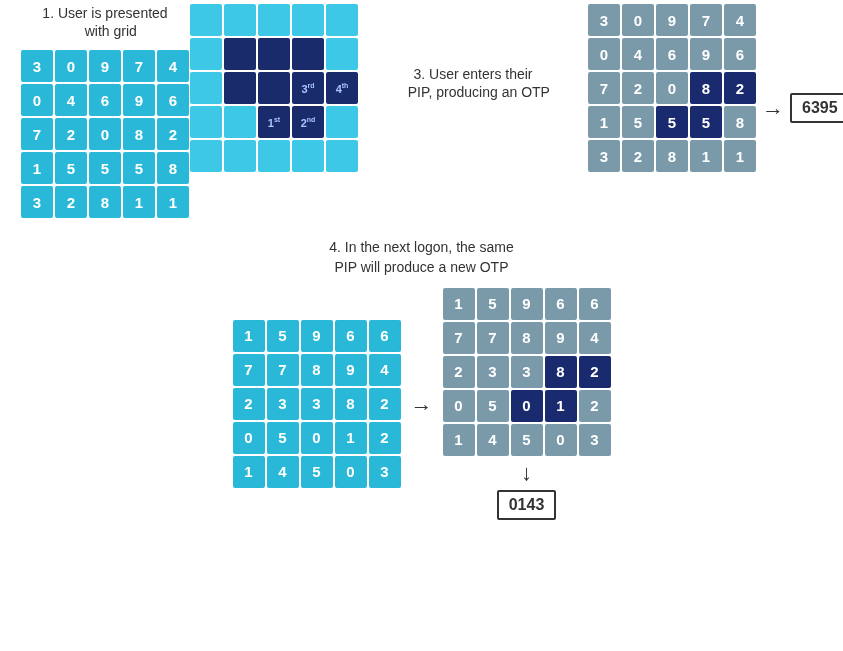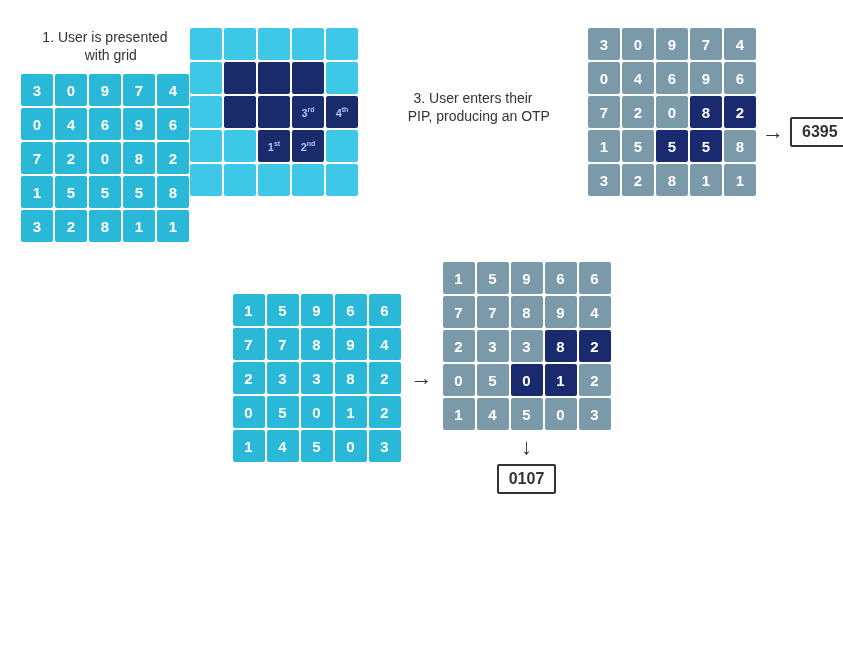--- a/index.html
+++ b/index.html
@@ -7,21 +7,21 @@
       width: 843px;
       height: 651px;
       background: #fff;
       font-family: Arial, sans-serif;
       overflow: hidden;
       position: relative;
     }
     .main-container {
       width: 843px;
       height: 651px;
-      padding: 28px 20px;
+      padding: 4px 20px;
     }
     .top-row {
       display: flex;
       flex-direction: row;
       align-items: flex-start;
       justify-content: flex-start;
       gap: 0px;
       margin-bottom: 20px;
     }
     .section {
@@ -211,20 +211,24 @@
             <div class="cell gray-cell">1</div>
             <div class="cell gray-cell">1</div>
           </div>
         <div class="arrow-right">→</div>
         <div class="otp-box">6395</div>
       </div>
     </div>
   </div>
 
   <div class="bottom-row">
+    <div class="bottom-title">
+      4. In the next logon, the same<br>
+      PIP will produce a new OTP
+    </div>
     <div class="bottom-grids">
       <div class="grid" id="grid4a">
           <div class="cell cyan">1</div>
           <div class="cell cyan">5</div>
           <div class="cell cyan">9</div>
           <div class="cell cyan">6</div>
           <div class="cell cyan">6</div>
           <div class="cell cyan">7</div>
           <div class="cell cyan">7</div>
           <div class="cell cyan">8</div>
@@ -269,17 +273,17 @@
             <div class="cell highlight-cell">0</div>
             <div class="cell highlight-cell">1</div>
             <div class="cell gray-cell">2</div>
             <div class="cell gray-cell">1</div>
             <div class="cell gray-cell">4</div>
             <div class="cell gray-cell">5</div>
             <div class="cell gray-cell">0</div>
             <div class="cell gray-cell">3</div>
           </div>
         <div style="font-size:22px; color:#333; margin-top:4px;">↓</div>
-        <div class="otp-box" style="margin-top:4px;">0107</div>
+        <div class="otp-box" style="margin-top:4px;">0143</div>
       </div>
     </div>
   </div>
 </div>
 
 </body></html>

